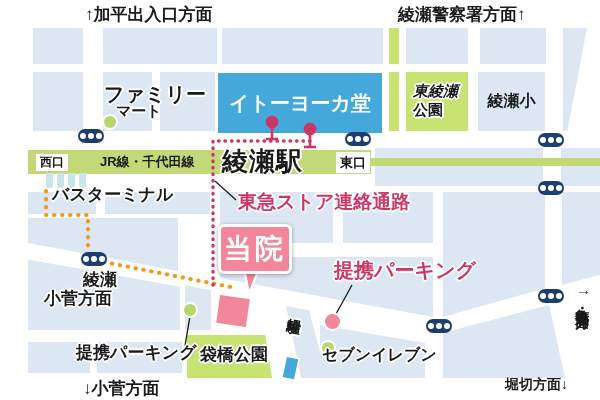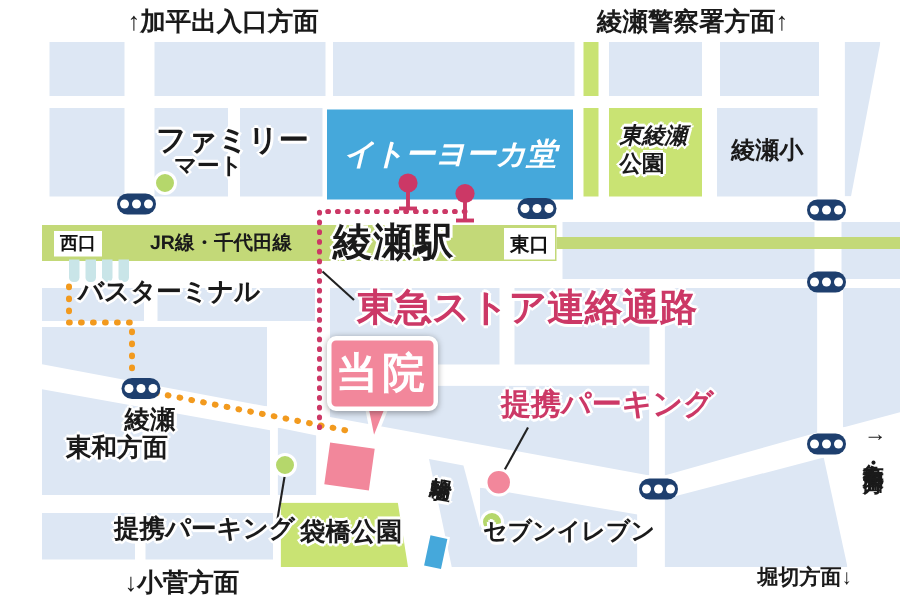--- a/index.html
+++ b/index.html
@@ -154,33 +154,33 @@
         <i></i>
         <i></i>
       </div>
   </div>
 
   <div class="layer z4">
     <div class="lbl" style="left:85px;top:6px;font-size:17px;">↑加平出入口方面</div>
     <div class="lbl" style="left:398px;top:6px;font-size:17px;">綾瀬警察署方面↑</div>
     <div class="lbl halo" style="left:104px;top:84px;font-size:20px;">ファミリー</div>
     <div class="lbl halo" style="left:116px;top:103px;font-size:15px;">マート</div>
-    <div class="lbl" style="left:218px;top:73px;width:164px;height:60px;font-size:20px;color:#fff;display:flex;align-items:center;justify-content:center;font-style:italic;">イトーヨーカ堂</div>
+    <div class="lbl" style="left:218px;top:73px;width:164px;height:60px;font-size:20px;color:#fff;display:flex;align-items:center;justify-content:center;">イトーヨーカ堂</div>
     <div class="lbl halo" style="left:413px;top:83px;font-size:15px;font-style:italic;">東綾瀬</div>
     <div class="lbl halo" style="left:413px;top:102px;font-size:15px;">公園</div>
     <div class="lbl" style="left:478px;top:72px;width:67px;height:59px;font-size:16px;display:flex;align-items:center;justify-content:center;">綾瀬小</div>
     <div class="exitbox" style="left:36px;top:154px;width:32px;height:17px;font-size:12px;">西口</div>
     <div class="lbl" style="left:100px;top:155px;font-size:13px;">JR線・千代田線</div>
     <div class="lbl halo" style="left:222px;top:148px;font-size:26px;font-weight:900;letter-spacing:1px;">綾瀬駅</div>
     <div class="exitbox" style="left:336px;top:152px;width:34px;height:21px;font-size:13px;">東口</div>
     <div class="lbl halo" style="left:52px;top:186px;font-size:17px;">バスターミナル</div>
-    <div class="lbl halo accent" style="left:238px;top:192px;font-size:25px;">東急ストア連絡通路</div>
+    <div class="lbl halo accent" style="left:238px;top:192px;font-size:19px;">東急ストア連絡通路</div>
     <div class="lbl halo accent" style="left:334px;top:260px;font-size:20px;">提携パーキング</div>
     <div class="lbl halo" style="left:62px;top:271px;font-size:17px;padding-left:21px;">綾瀬</div>
-    <div class="lbl halo" style="left:44px;top:290px;font-size:17px;">東和方面</div>
+    <div class="lbl halo" style="left:44px;top:290px;font-size:17px;">小菅方面</div>
     <div class="lbl halo" style="left:76px;top:344px;font-size:17px;">提携パーキング</div>
     <div class="lbl halo" style="left:200px;top:346px;font-size:17px;">袋橋公園</div>
     <div class="lbl halo vert" style="left:290px;top:308px;font-size:14px;transform:rotate(10deg);">駐輪場</div>
     <div class="lbl halo" style="left:322px;top:347px;font-size:16px;">セブンイレブン</div>
     <div class="lbl" style="left:83px;top:380px;font-size:17px;">↓小菅方面</div>
     <div class="lbl" style="left:505px;top:377px;font-size:14px;">堀切方面↓</div>
     <div class="lbl" style="left:576px;top:282px;font-size:15px;">→</div>
     <div class="lbl vert" style="left:575px;top:298px;font-size:14px;letter-spacing:1px;">亀有・東和方面</div>
   </div>
 

